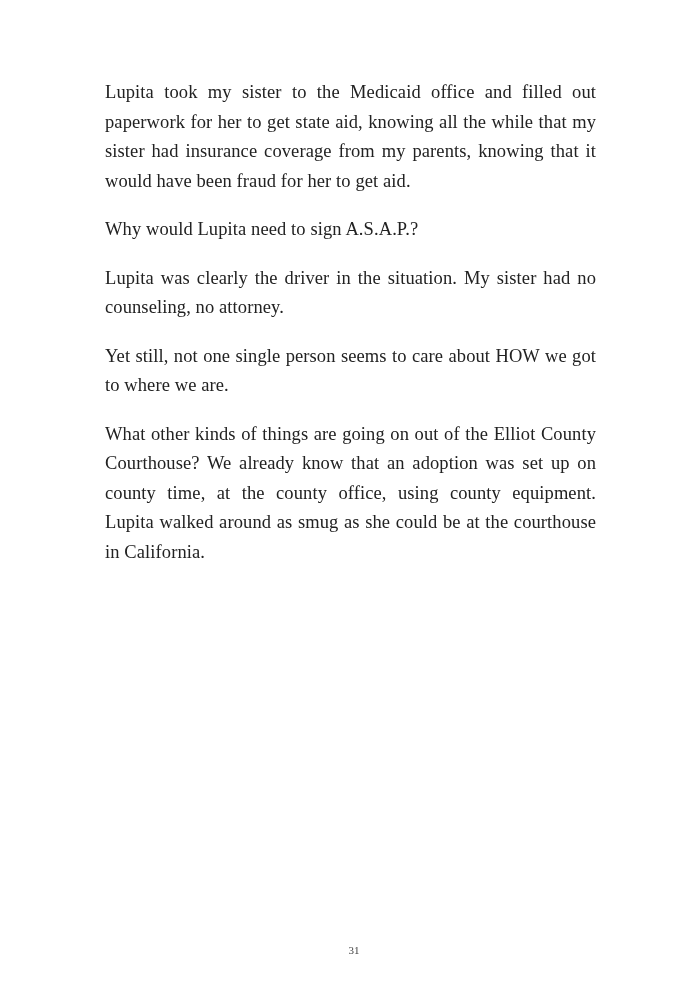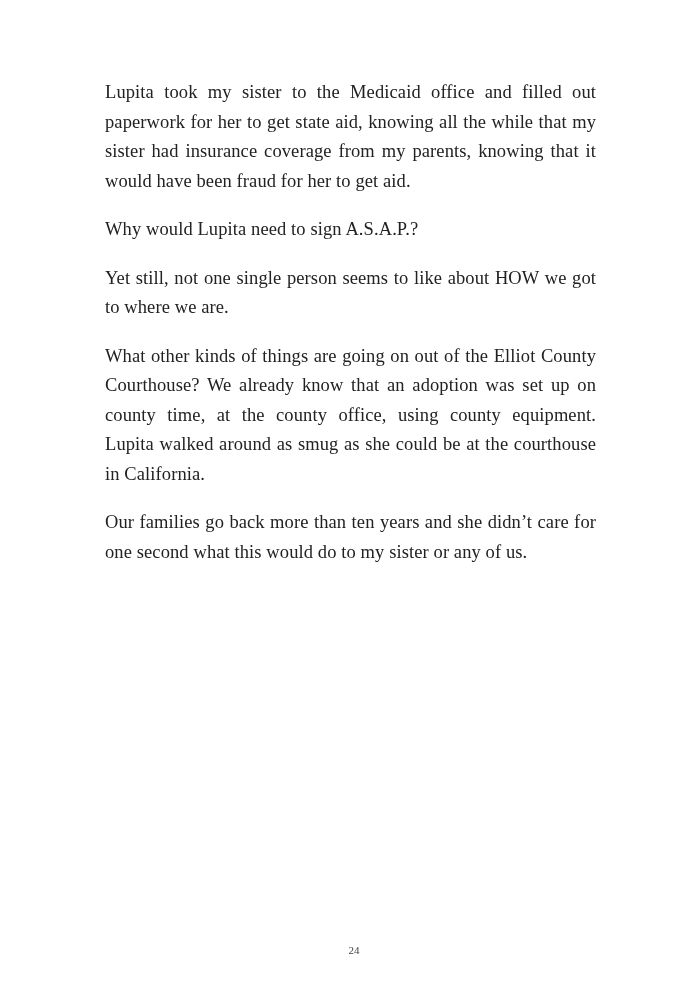--- a/index.html
+++ b/index.html
@@ -44,20 +44,20 @@
     font-family: "Liberation Serif", "DejaVu Serif", serif;
   }
 </style>
 </head>
 <body>
 
 <div class="page">
   <div class="text-block">
     <p>Lupita took my sister to the Medicaid office and filled out paperwork for her to get state aid, knowing all the while that my sister had insurance coverage from my parents, knowing that it would have been fraud for her to get aid.</p>
     <p>Why would Lupita need to sign A.S.A.P.?</p>
-    <p>Yet still, not one single person seems to like about HOW we got to where we are.</p>
+    <p>Lupita was clearly the driver in the situation. My sister had no counseling, no attorney.</p>
+    <p>Yet still, not one single person seems to care about HOW we got to where we are.</p>
     <p>What other kinds of things are going on out of the Elliot County Courthouse?  We  already  know that an adoption was set up on county time, at the county office, using county equipment. Lupita walked around as smug as she could be at the courthouse in California.</p>
-    <p>Our families go back more than ten years and she didn’t care for one second what this would do to my sister or any of us.</p>
   </div>
   <div class="page-footer">
-    <span class="page-number">24</span>
+    <span class="page-number">31</span>
   </div>
 </div>
 
 </body></html>

